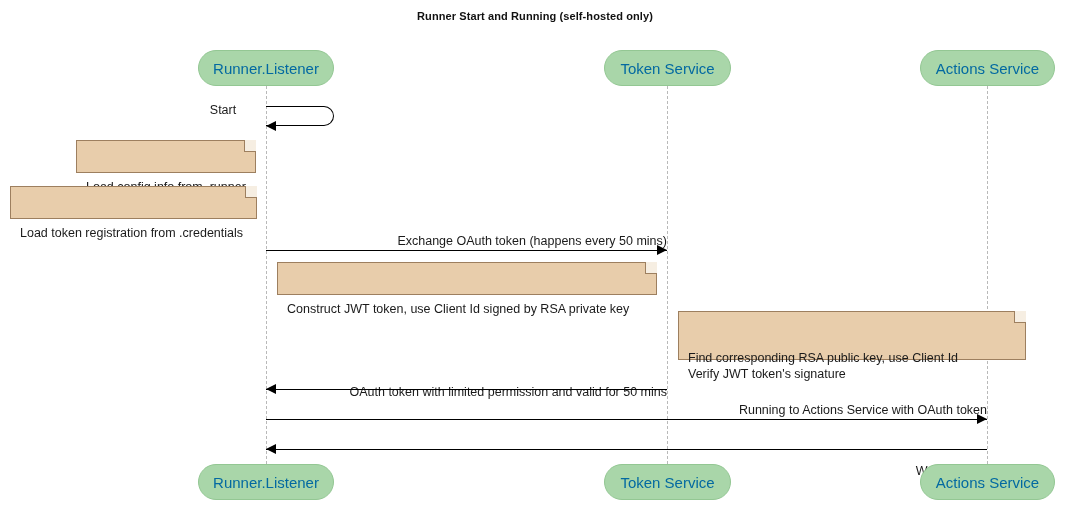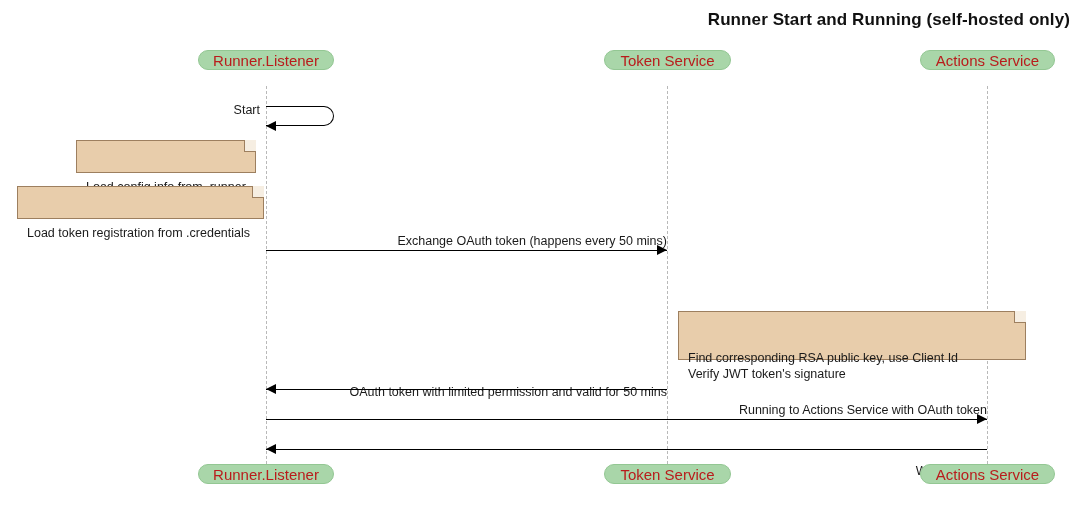--- a/index.html
+++ b/index.html
@@ -17,38 +17,38 @@
   }
   #canvas {
     position: absolute;
     inset: 0;
   }
   .diagram-title {
     position: absolute;
     left: 0;
     top: 10px;
     width: 1070px;
-    text-align: right;
-    font-size: 17px;
+    text-align: center;
+    font-size: 11px;
     font-weight: bold;
     color: #111111;
     letter-spacing: 0.1px;
   }
   
   .participant {
     position: absolute;
-    height: 20px;
+    height: 36px;
     border-radius: 18px;
     background: #a9d6a9;
     border: 1px solid #93c793;
     display: flex;
     align-items: center;
     justify-content: center;
     font-size: 15px;
-    color: #b91c1c;
+    color: #0369a1;
     box-sizing: border-box;
     white-space: nowrap;
   }
   
   .lifeline {
     position: absolute;
     width: 0;
     border-left: 1px dashed #b9b9b9;
   }
   
@@ -73,21 +73,21 @@
     border-right: 10px solid #000000;
   }
   .msg-label {
     position: absolute;
     font-size: 12.5px;
     color: #1a1a1a;
     white-space: nowrap;
     text-align: right;
   }
   .msg-label.right-aligned {
-    text-align: right;
+    text-align: center;
   }
   
   .self-loop {
     position: absolute;
     box-sizing: border-box;
     border: 1px solid #000000;
     border-left: none;
     border-top-right-radius: 11px;
     border-bottom-right-radius: 11px;
   }
@@ -137,29 +137,33 @@
 
   <div class="msg-label right-aligned" style="left:186px; top:103px; width:74px;">Start</div>
   <div class="self-loop" style="left:266px; top:106px; width:68px; height:20px;"></div>
   <div class="arrowhead left" style="left:266px; top:121px;"></div>
 
   <div class="note" style="left:76px; top:140px; width:180px; height:33px;">
     <span class="note-fold"></span>
     <span>Load config info from .runner</span>
   </div>
 
-  <div class="note" style="left:17px; top:186px; width:247px; height:33px;">
+  <div class="note" style="left:10px; top:186px; width:247px; height:33px;">
     <span class="note-fold"></span>
     <span>Load token registration from .credentials</span>
   </div>
 
   <div class="msg-label" style="left:266px; top:234px; width:401px;">Exchange OAuth token (happens every 50 mins)</div>
   <div class="msg" style="left:266px; top:250px; width:401px;"></div>
   <div class="arrowhead right" style="left:657px; top:245px;"></div>
 
+  <div class="note" style="left:277px; top:262px; width:380px; height:33px;">
+    <span class="note-fold"></span>
+    <span>Construct JWT token, use Client Id signed by RSA private key</span>
+  </div>
 
   <div class="note" style="left:678px; top:311px; width:348px; height:49px;">
     <span class="note-fold"></span>
     <span>Find corresponding RSA public key, use Client Id
 Verify JWT token's signature</span>
   </div>
 
   <div class="msg-label" style="left:266px; top:385px; width:401px;">OAuth token with limited permission and valid for 50 mins</div>
   <div class="msg" style="left:266px; top:389px; width:401px;"></div>
   <div class="arrowhead left" style="left:266px; top:384px;"></div>

